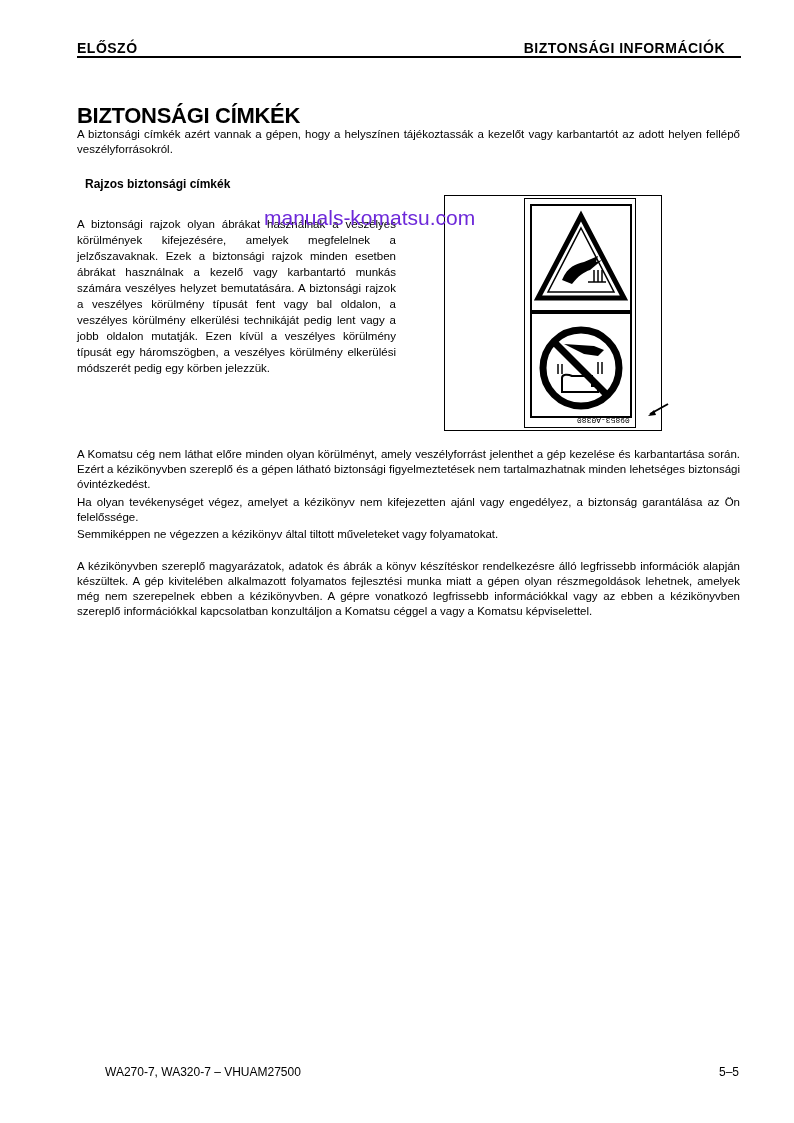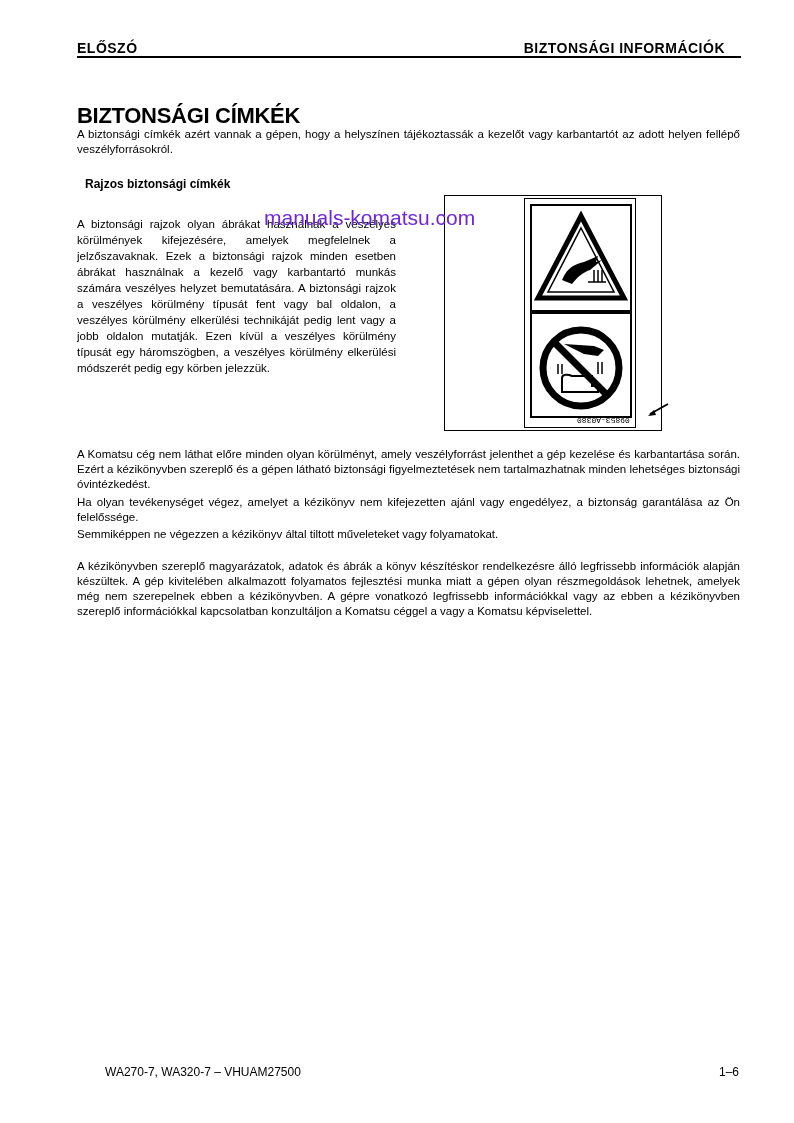--- a/index.html
+++ b/index.html
@@ -71,13 +71,13 @@
 </svg>
 
 <div class="watermark">manuals-komatsu.com</div>
 
 <div class="p" style="top:447px;">A Komatsu cég nem láthat előre minden olyan körülményt, amely veszélyforrást jelenthet a gép kezelése és karbantartása során. Ezért a kézikönyvben szereplő és a gépen látható biztonsági figyelmeztetések nem tartalmazhatnak minden lehetséges biztonsági óvintézkedést.</div>
 <div class="p" style="top:495px;">Ha olyan tevékenységet végez, amelyet a kézikönyv nem kifejezetten ajánl vagy engedélyez, a biztonság garantálása az Ön felelőssége.</div>
 <div class="p" style="top:527px;">Semmiképpen ne végezzen a kézikönyv által tiltott műveleteket vagy folyamatokat.</div>
 <div class="p" style="top:559px;">A kézikönyvben szereplő magyarázatok, adatok és ábrák a könyv készítéskor rendelkezésre álló legfrissebb információk alapján készültek. A gép kivitelében alkalmazott folyamatos fejlesztési munka miatt a gépen olyan részmegoldások lehetnek, amelyek még nem szerepelnek ebben a kézikönyvben. A gépre vonatkozó legfrissebb információkkal vagy az ebben a kézikönyvben szereplő információkkal kapcsolatban konzultáljon a Komatsu céggel a vagy a Komatsu képviselettel.</div>
 
 <div class="footer-l">WA270-7, WA320-7 – VHUAM27500</div>
-<div class="footer-r">1–6</div>
+<div class="footer-r">5–5</div>
 
 </body></html>

